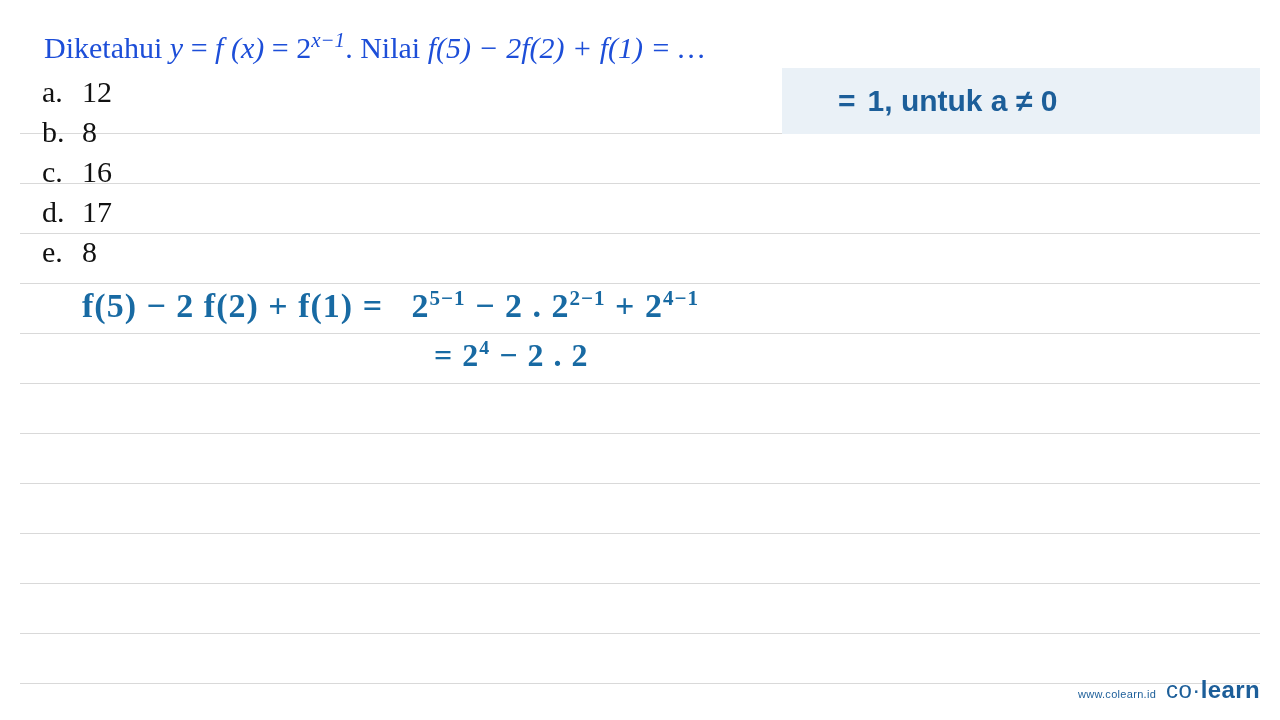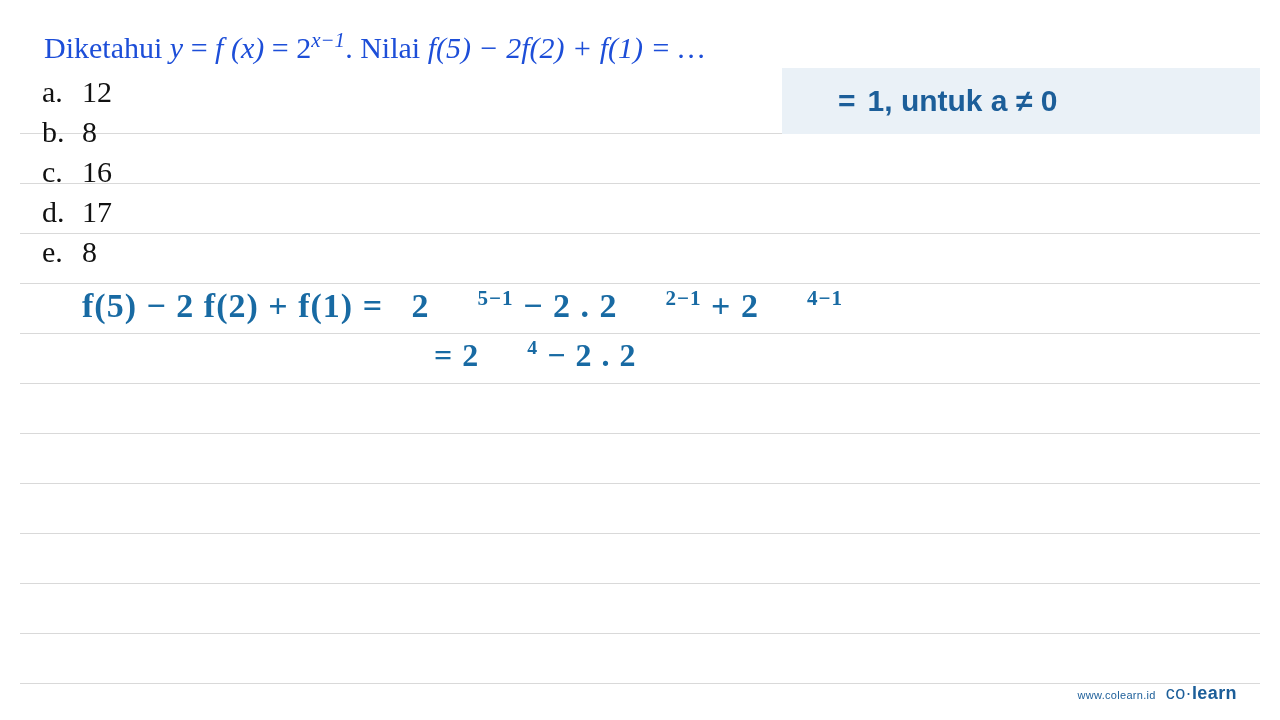--- a/index.html
+++ b/index.html
@@ -64,33 +64,33 @@
     .hint-box .eq { margin-right: 12px; }
     .hint-box .sup { font-size: 0.65em; vertical-align: super; }
     .handwritten {
       position: absolute;
       font-family: "Comic Sans MS", "Segoe Script", cursive;
       color: #186aa3;
       white-space: nowrap;
     }
     .hw1 { left: 82px; top: 286px; font-size: 34px; letter-spacing: 1px; font-weight: 600; }
     .hw2 { left: 434px; top: 336px; font-size: 32px; letter-spacing: 1px; font-weight: 600; text-align: right; }
-    .hsup { font-size: 0.62em; vertical-align: super; margin-left: 48px; }
+    .hsup { font-size: 0.62em; vertical-align: super; }
     .footer {
       position: absolute;
-      right: 43px;
+      right: 20px;
       bottom: 16px;
       display: flex;
       align-items: baseline;
       gap: 10px;
       color: #1c5e99;
       font-family: Arial, sans-serif;
     }
     .footer .url { font-size: 11px; letter-spacing: 0.3px; }
-    .footer .brand { font-size: 18px; font-weight: 500; letter-spacing: 0.4px; }
+    .footer .brand { font-size: 24px; font-weight: 500; letter-spacing: 0.4px; }
     .footer .brand b { font-weight: 700; }
   </style>
 </head>
 <body>
 
 <div class="ruled-lines">
   <div style="top:133px"></div>
   <div style="top:183px"></div>
   <div style="top:233px"></div>
   <div style="top:283px"></div>

